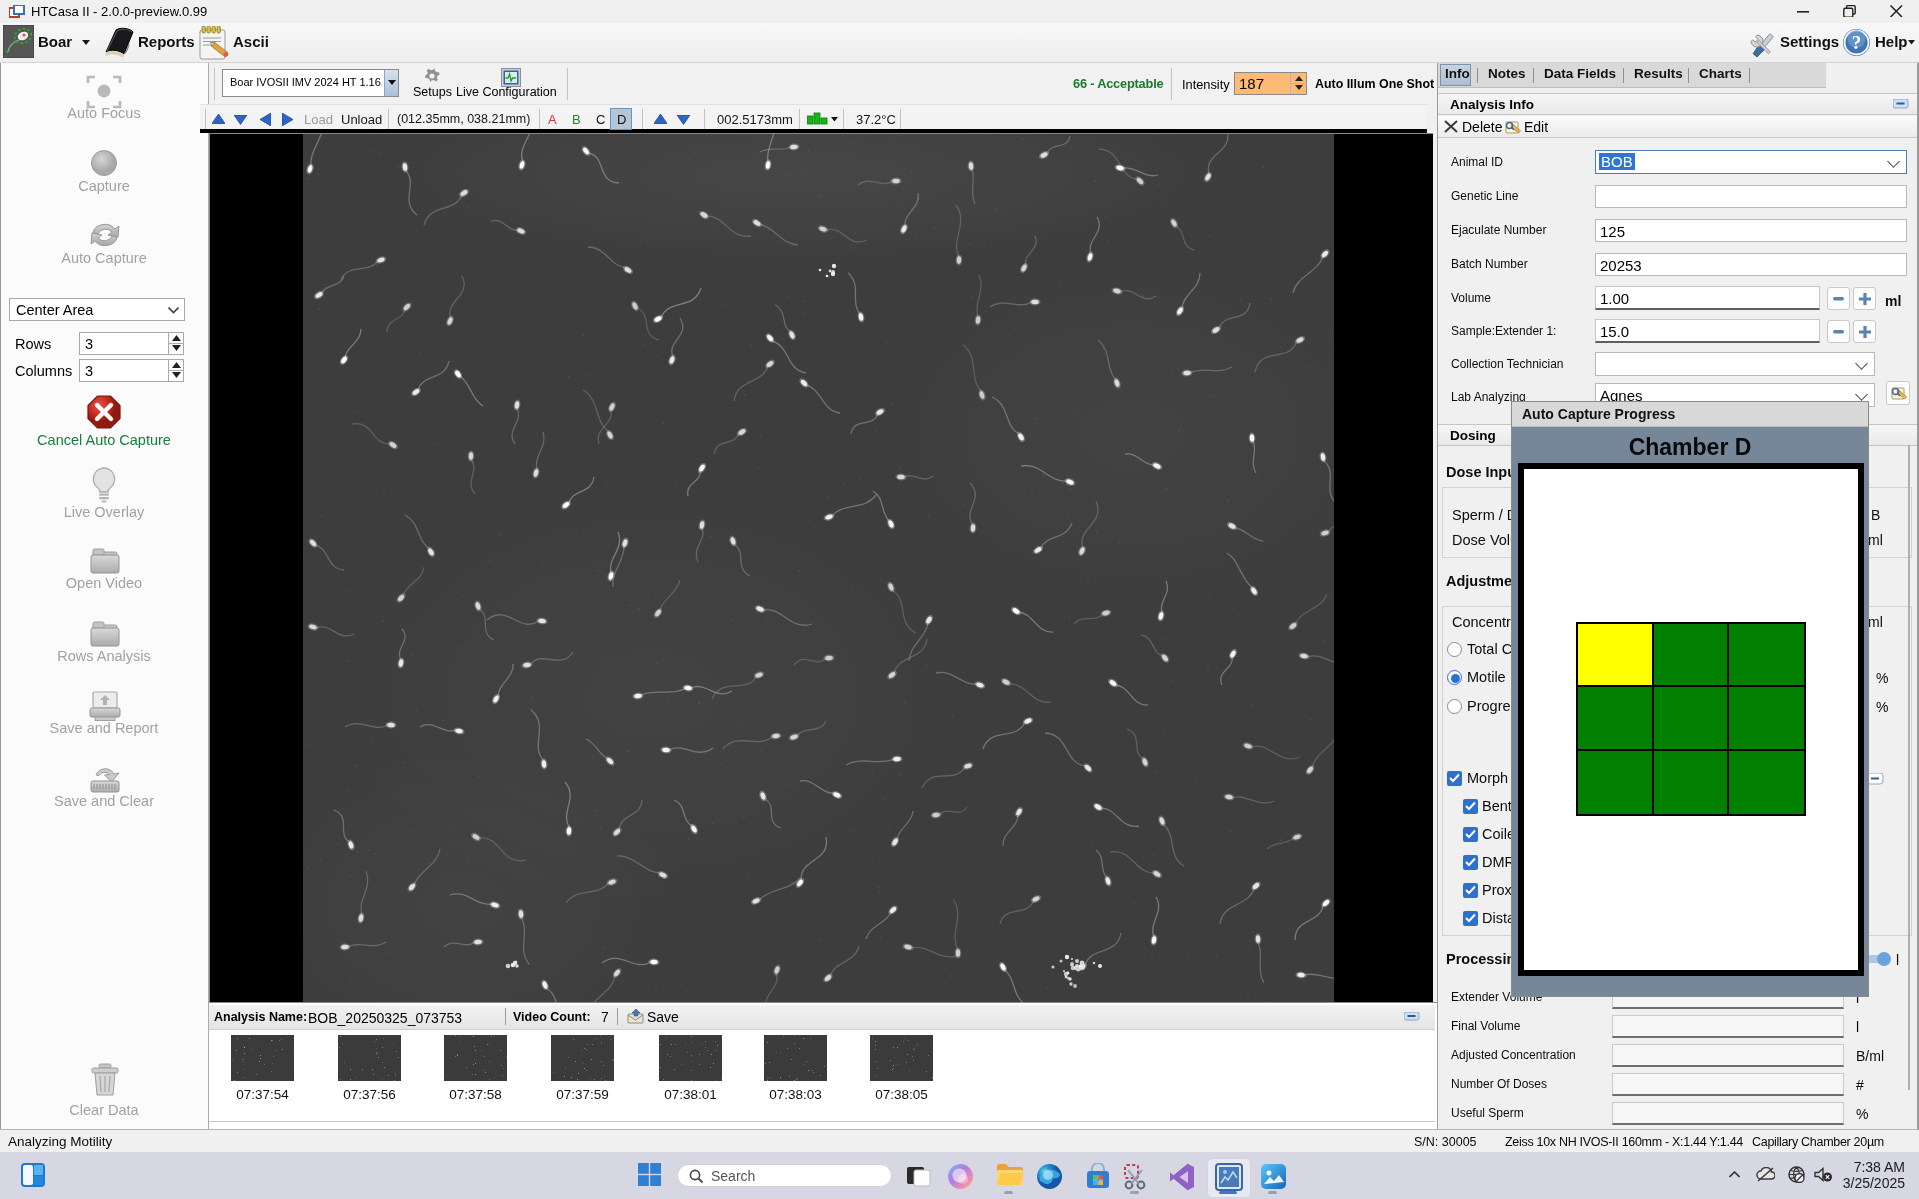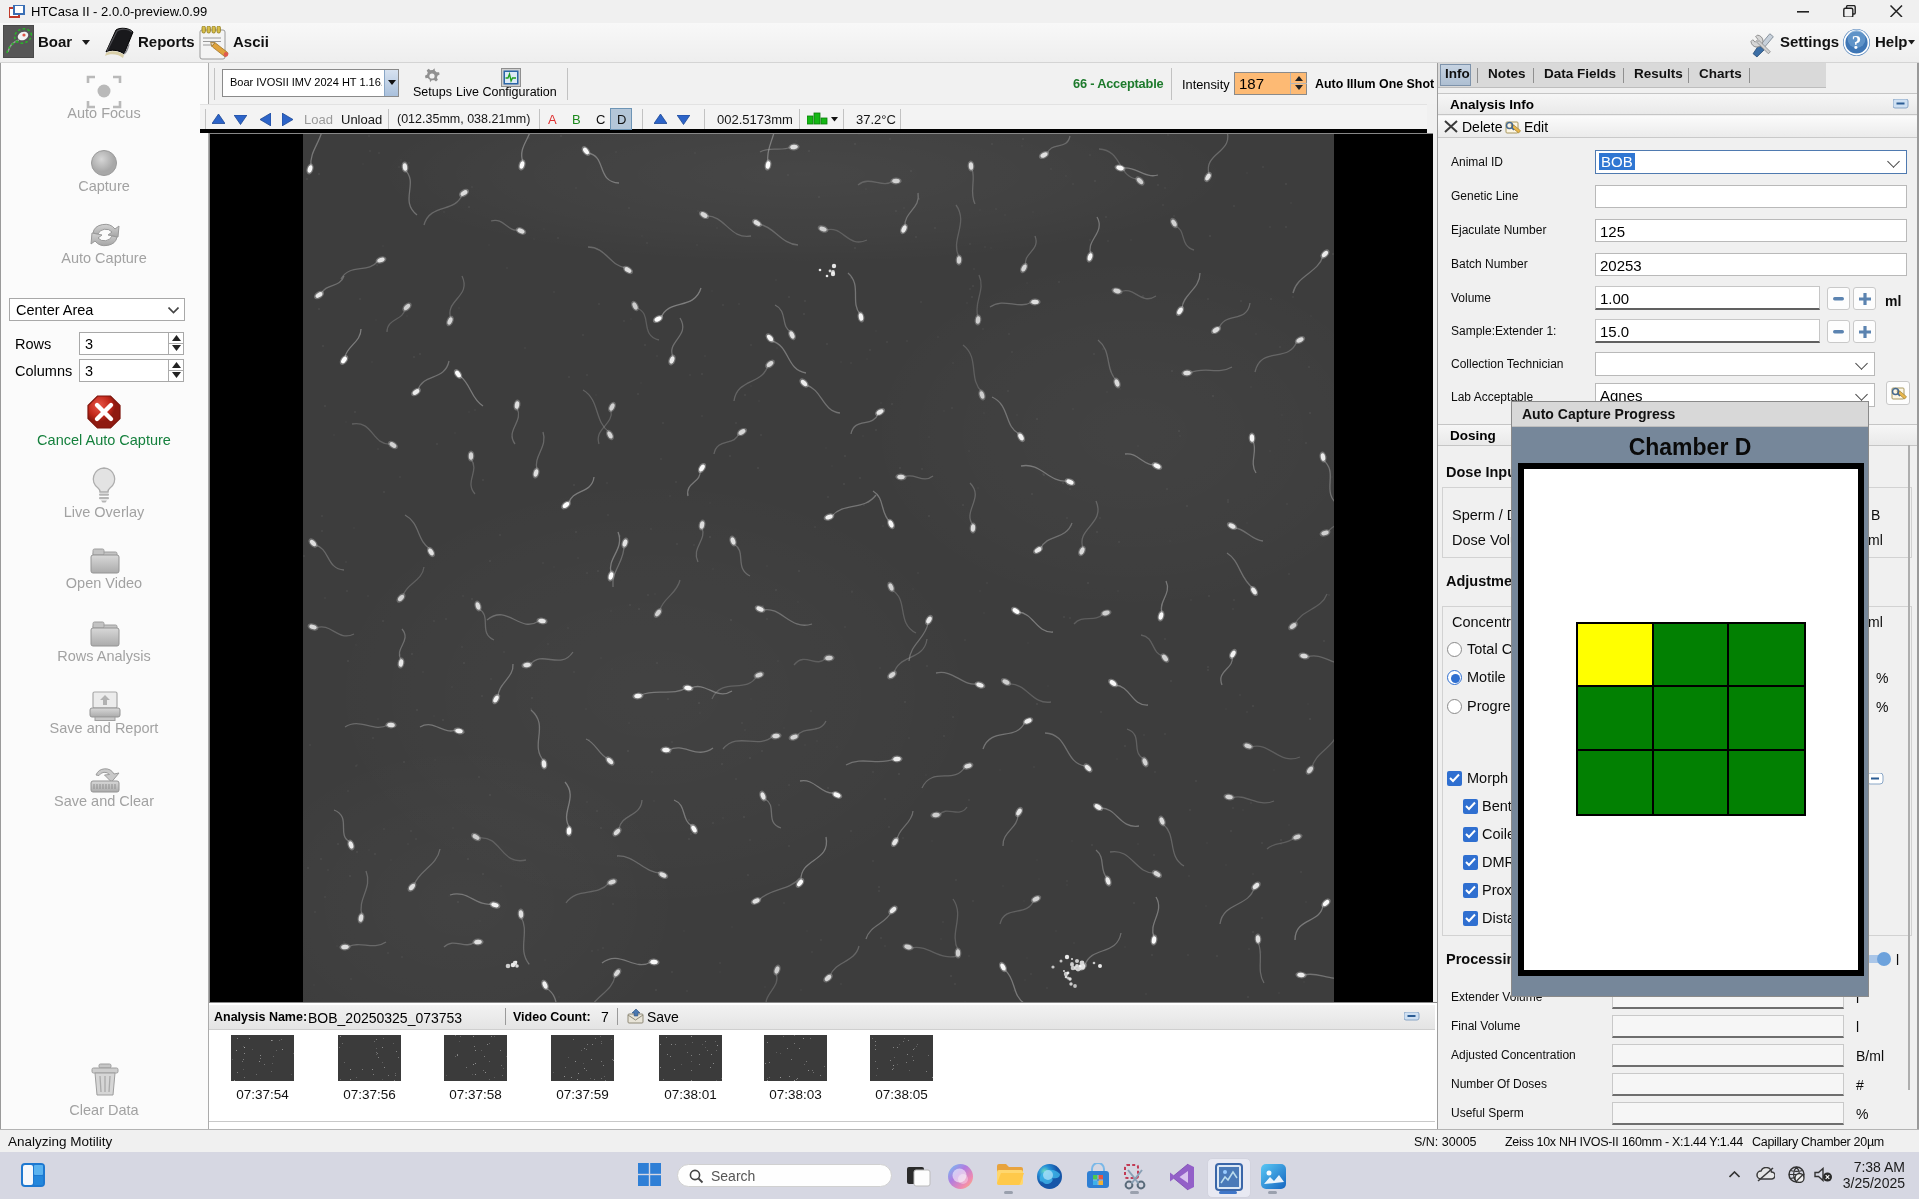--- a/index.html
+++ b/index.html
@@ -2121,21 +2121,21 @@
       <svg style="margin:5px 0 0 5px" width="12" height="12">
         <path d="M6 0.5 V11.5 M0.5 6 H11.5" stroke="#5b83b0" stroke-width="3.2" stroke-linecap="round"></path>
       </svg>
     </div>
 
   <div class="flab" style="top:294px">Collection Technician</div>
   <div class="fbox" style="left:157px;top:289px;width:280px;height:24px">
       <div class="chev" style="left:261px;top:6px"></div>
     </div>
 
-  <div class="flab" style="top:327px">Lab Acceptable</div>
+  <div class="flab" style="top:327px">Lab Analyzing</div>
   <div class="fbox" style="left:157px;top:320px;width:280px;height:24px">
       <div class="abs" style="left:4px;top:3px;font-size:15px;color:#000">Agnes</div>
       <div class="chev" style="left:261px;top:6px"></div>
     </div>
   <div class="pmbtn" style="left:448px;top:318px;width:24px;height:24px">
       <svg style="margin:3px 0 0 3px" width="17" height="16">
         <rect x="2" y="3" width="12" height="11" rx="1" fill="#fdf6e3" stroke="#a89860"></rect>
         <g transform="rotate(40 11 9)">
           <rect x="8" y="7.5" width="9" height="3" fill="#e8b64c" stroke="#9a7a28" stroke-width="0.6"></rect>
           <path d="M8 7.5 L5.8 9 L8 10.5 Z" fill="#f0ddb8" stroke="#9a7a28" stroke-width="0.6"></path>

